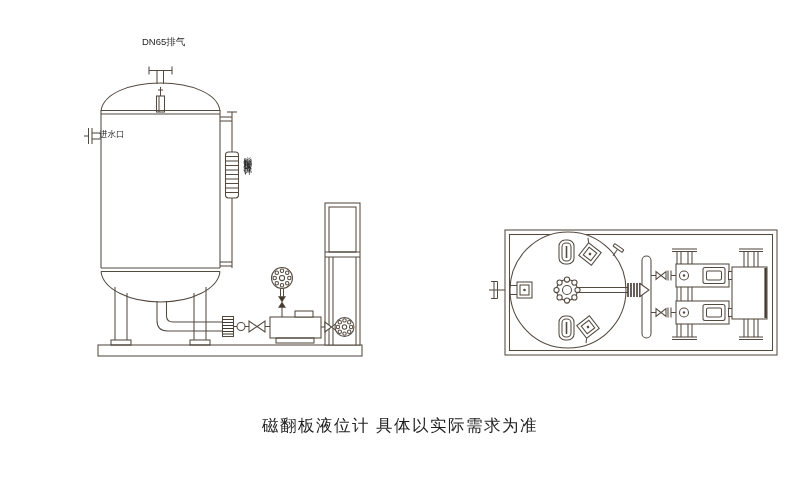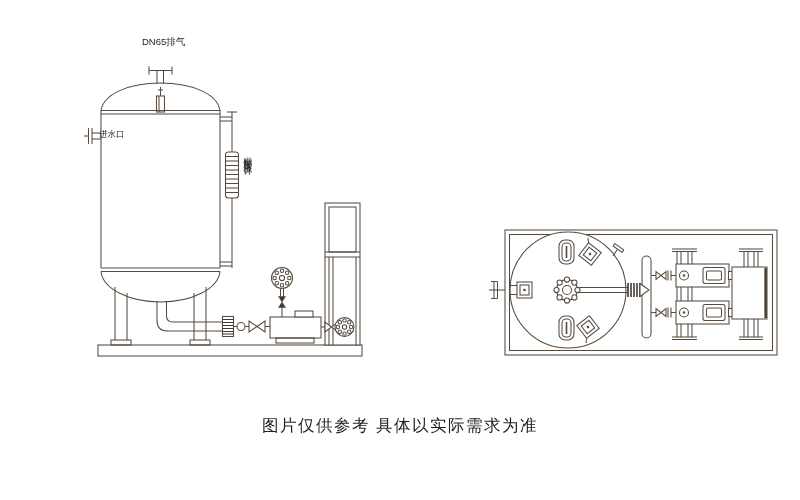--- a/index.html
+++ b/index.html
@@ -332,15 +332,15 @@
       <g>
         <rect class="fw" x="732" y="267" width="35" height="52"></rect>
         <line class="dk w24" x1="765.6" y1="268" x2="765.6" y2="318"></line>
       </g>
     </g>
   </svg>
 
   <div class="lbl lbl-vent">DN65排气</div>
   <div class="lbl lbl-inlet">进水口</div>
   <div class="lbl lbl-gauge">磁翻板液位计</div>
-  <div class="caption">图片仅供参考 具体以实际需求为准</div>
+  <div class="caption">磁翻板液位计 具体以实际需求为准</div>
 
 </div>
 
 </body></html>

